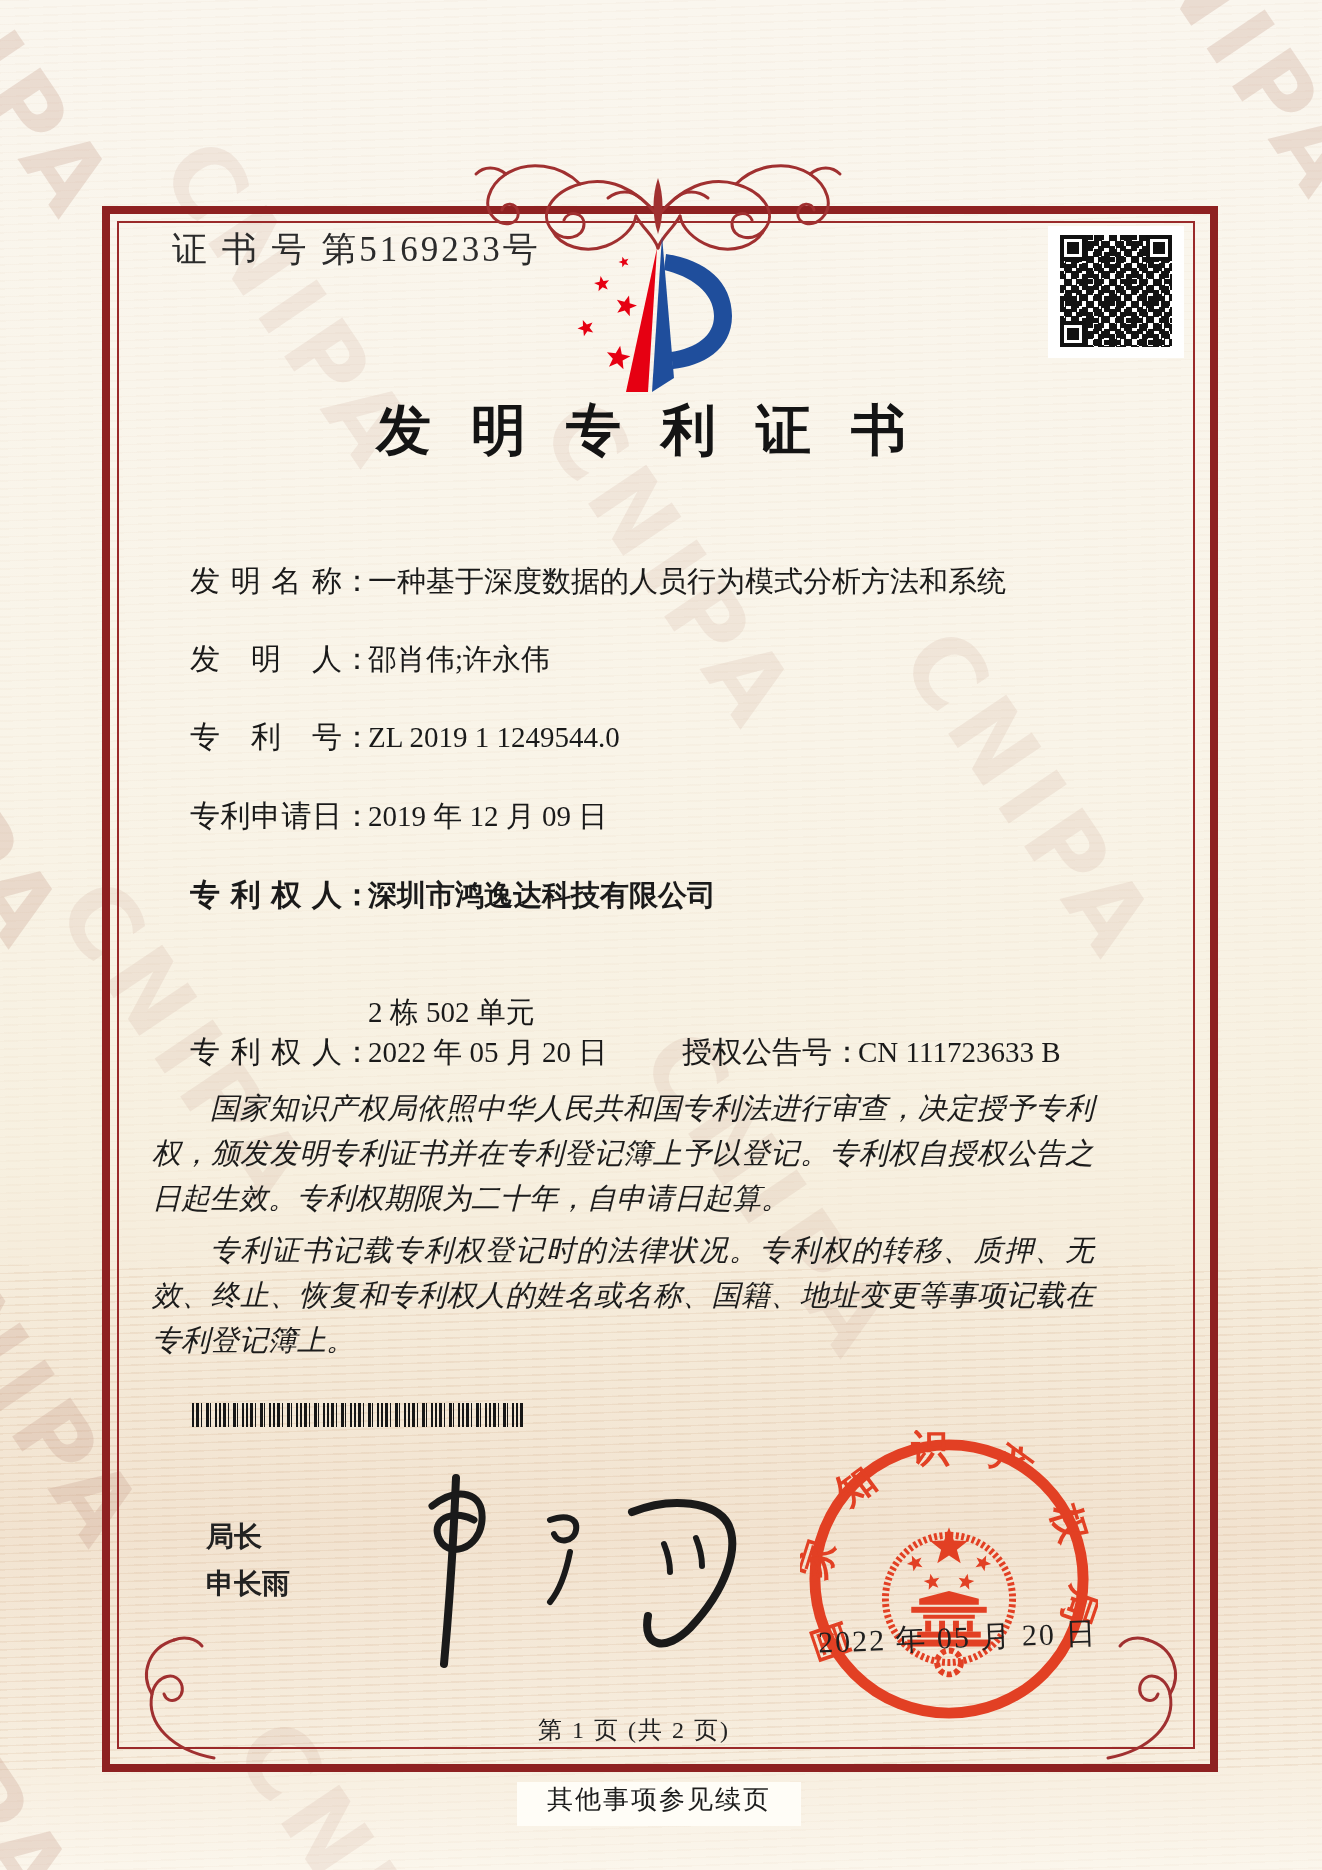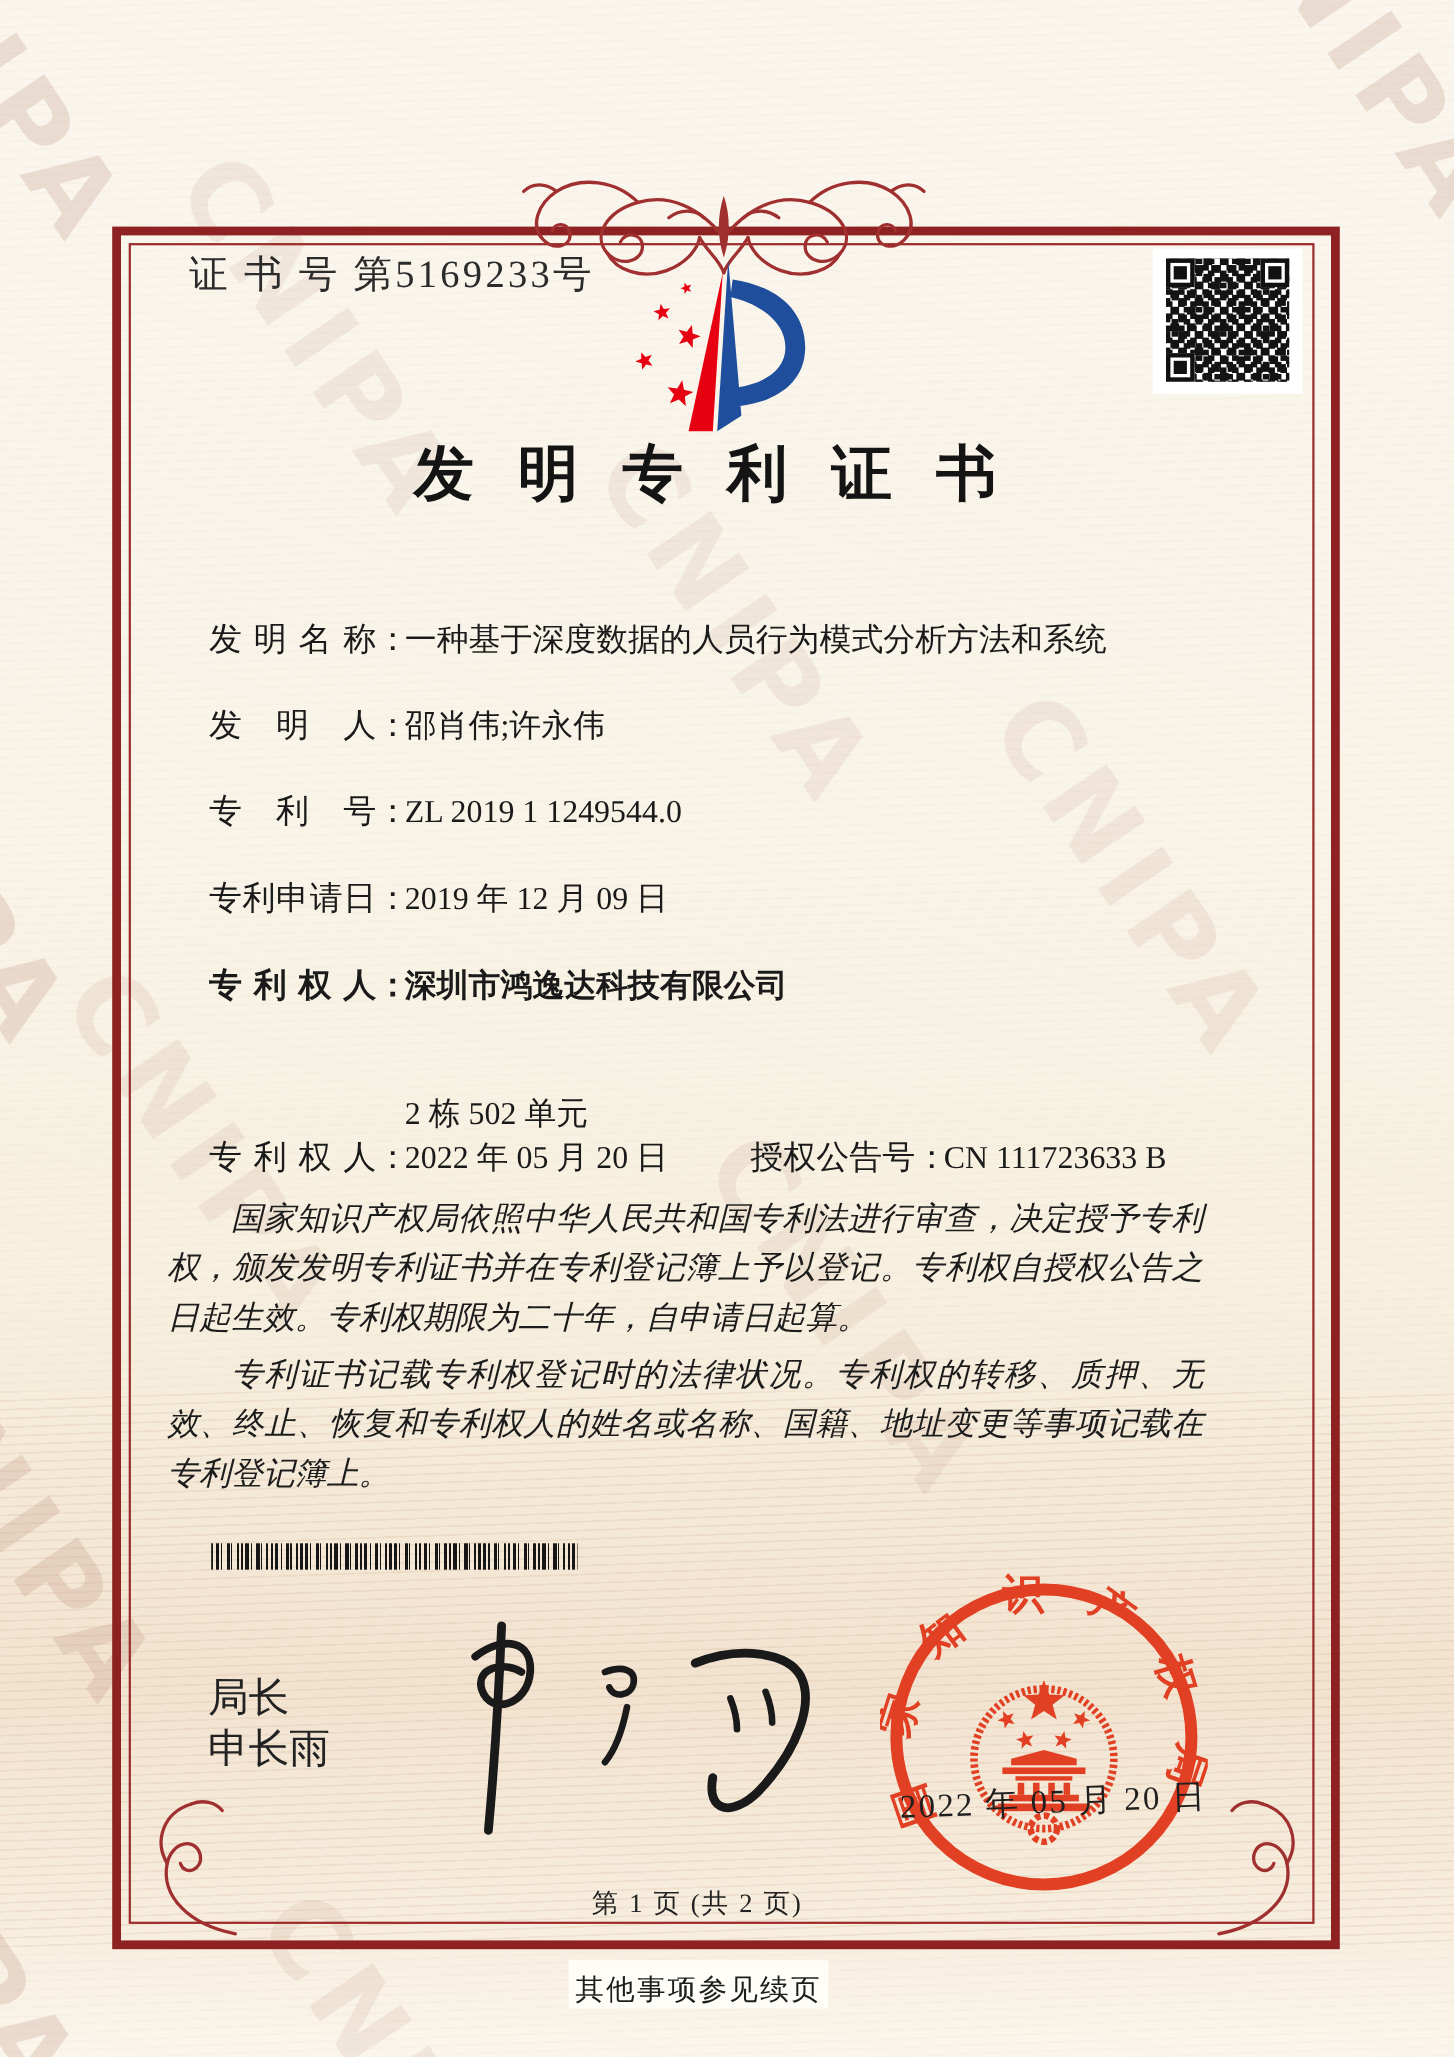--- a/index.html
+++ b/index.html
@@ -41,32 +41,32 @@
   .paras{position:absolute;left:152px;top:1086px;width:942px;font-size:29px;line-height:45px;
          color:#1c1c1c;text-align:justify;}
   .paras p{margin:0;text-indent:2em;font-style:italic;}
   .paras p + p{margin-top:7px;}
   
   .barcode{position:absolute;left:192px;top:1403px;width:333px;height:24px;background:
     repeating-linear-gradient(90deg,#161616 0 2px,transparent 2px 4px,#161616 4px 7px,transparent 7px 9px,
       #161616 9px 10px,transparent 10px 14px,#161616 14px 17px,transparent 17px 18px,
       #161616 18px 19px,transparent 19px 23px,#161616 23px 25px,transparent 25px 27px);}
   
-  .official{position:absolute;left:189px;font-family:"Liberation Sans","DejaVu Sans",sans-serif;
-            font-size:37px;font-weight:400;color:#222;}
+  .official{position:absolute;left:206px;font-family:"Liberation Sans","DejaVu Sans",sans-serif;
+            font-size:28px;font-weight:700;color:#222;}
   .sig{position:absolute;left:380px;top:1468px;}
   
   .seal{position:absolute;left:800px;top:1430px;width:298px;height:298px;opacity:.96;}
   .seal-date{position:absolute;left:818px;top:1618px;width:264px;text-align:center;font-size:30px;
              color:#1f1f1f;letter-spacing:2px;transform:rotate(-2deg);white-space:nowrap;}
   
   .pagefoot{position:absolute;left:469px;top:1714px;width:330px;text-align:center;font-size:24px;color:#222;
             letter-spacing:2px;}
-  .contbox{position:absolute;left:517px;top:1782px;width:236px;height:44px;background:#fffdf7;
-           display:flex;align-items:flex-end;justify-content:center;}
+  .contbox{position:absolute;left:517px;top:1782px;width:284px;height:44px;background:#fffdf7;
+           display:flex;align-items:flex-start;justify-content:center;}
   .contbox span{font-size:26px;color:#1d1d1d;letter-spacing:2px;}
   .ornament-top{position:absolute;left:468px;top:138px;width:380px;height:140px;}
   .ornament-corner{position:absolute;width:100px;height:130px;}
   .oc-bl{left:122px;top:1632px;}
   .oc-br{left:1100px;top:1632px;transform:scale(-1,1);}
 </style>
 </head>
 <body>
 
 <div id="page">

